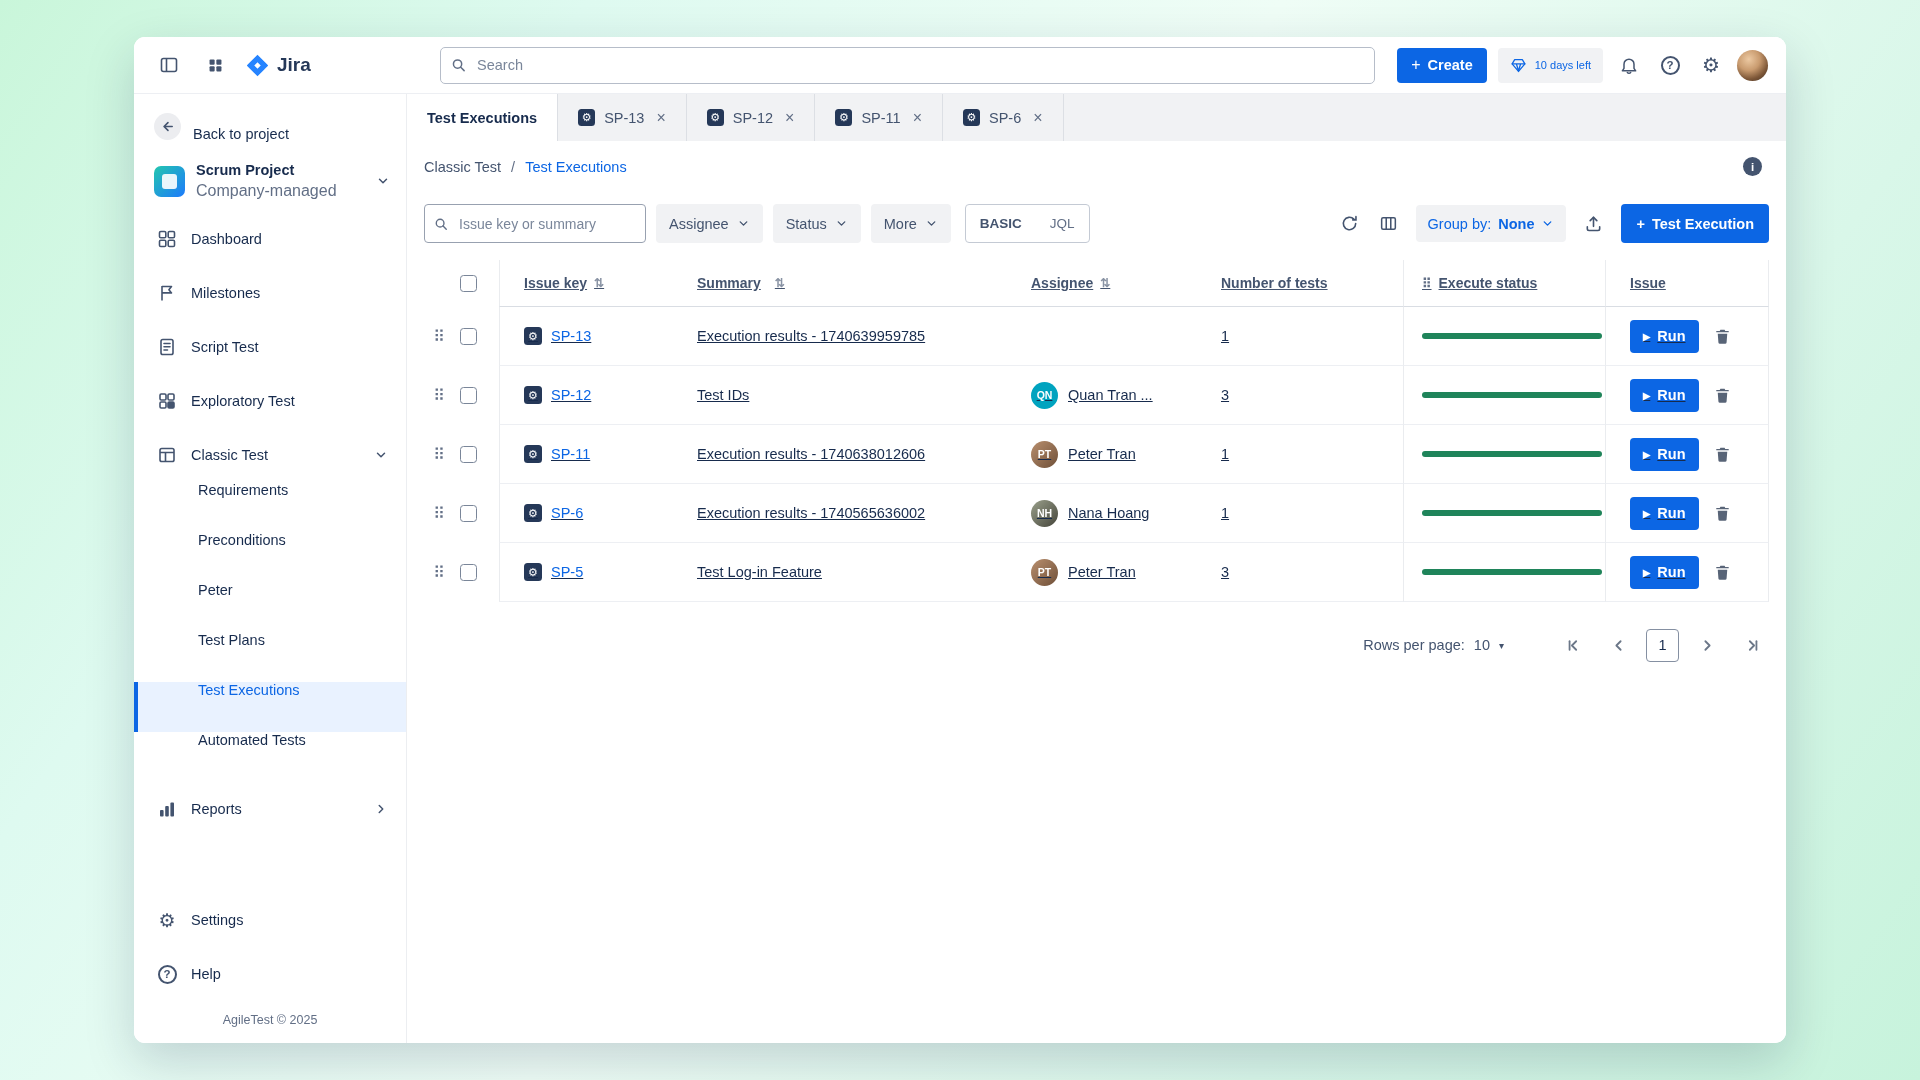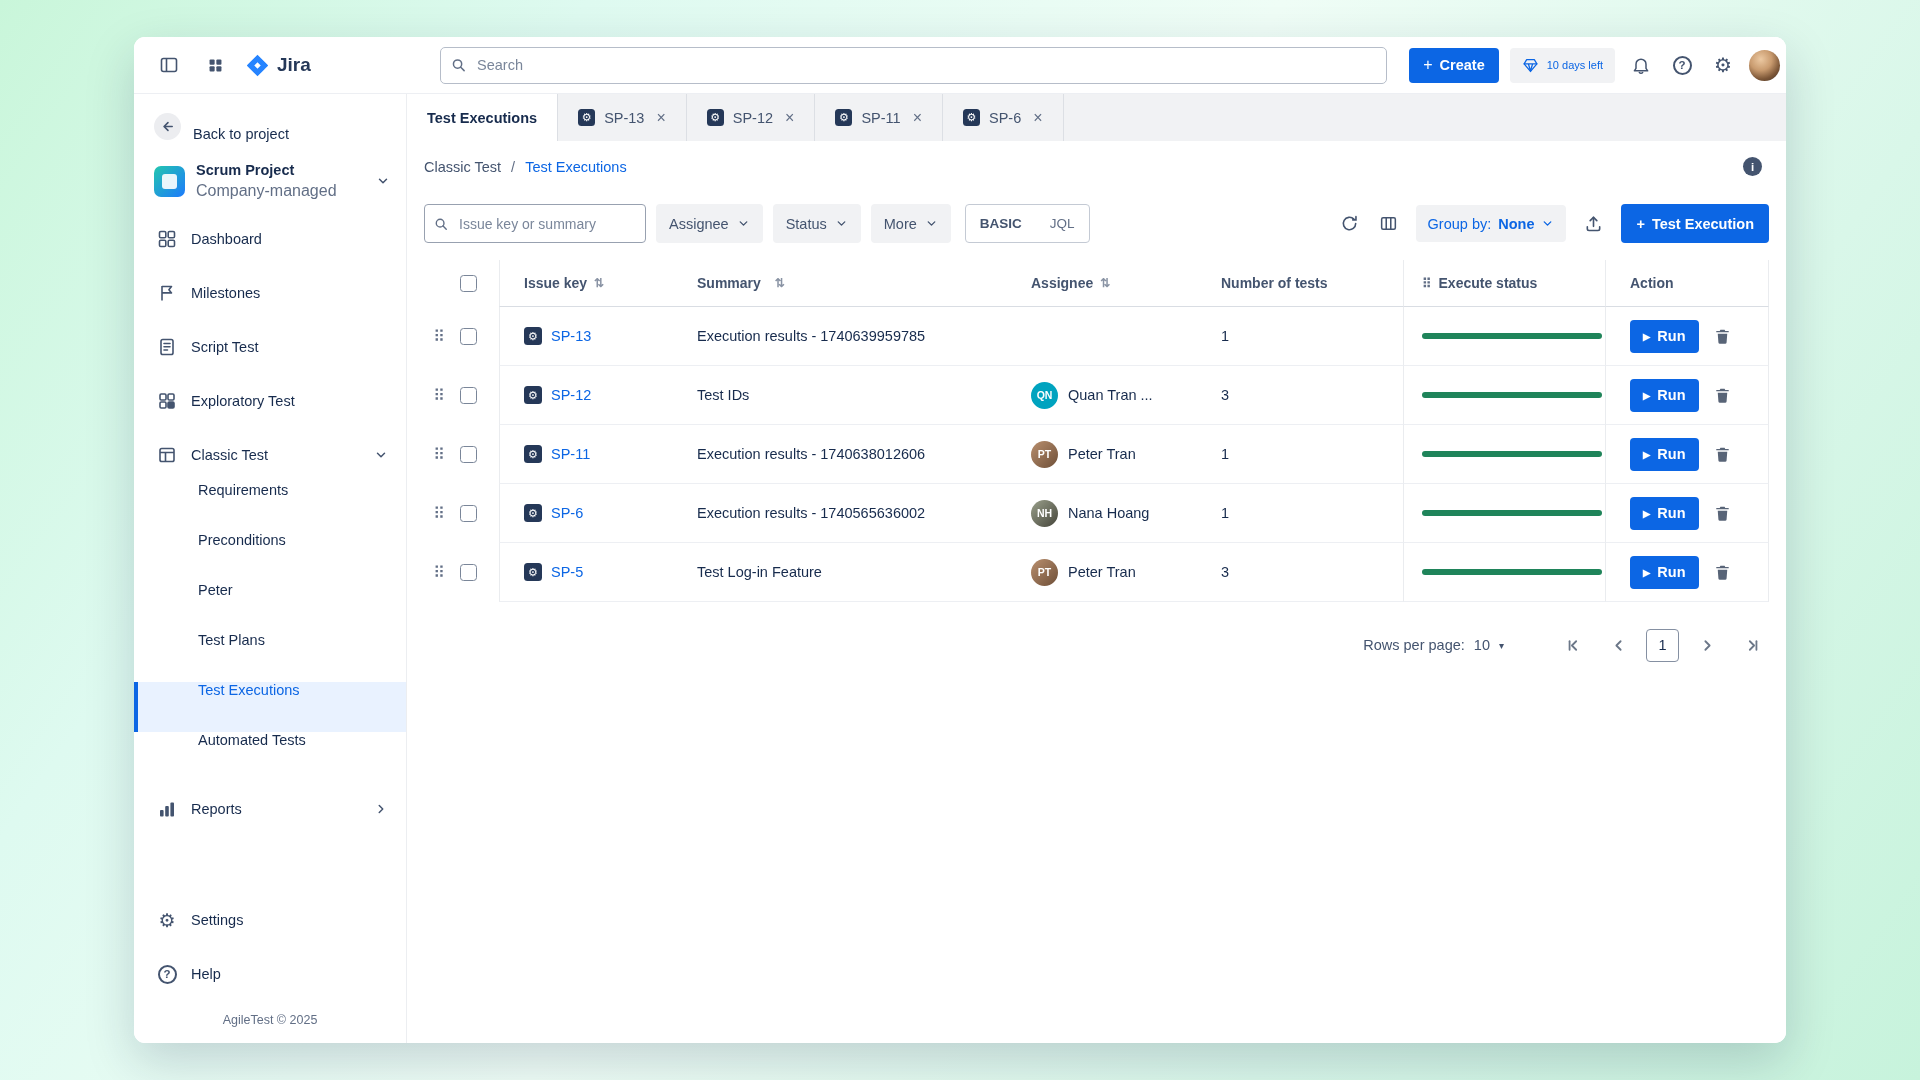--- a/index.html
+++ b/index.html
@@ -10,21 +10,21 @@
     color:#172B4D;
     --accent:#0C66E4;
   }
   .window {
     position:absolute; left:134px; top:37px; width:1652px; height:1006px;
     background:#fff; border-radius:11px; overflow:hidden;
     box-shadow:0 18px 50px rgba(9,30,66,.18);
     display:flex; flex-direction:column;
   }
   
-  .topbar { height:57px; flex:0 0 57px; display:flex; align-items:center; padding:0 6px 0 20px; border-bottom:1px solid #EDEFF3; background:#fff;justify-content:flex-end; }
+  .topbar { height:57px; flex:0 0 57px; display:flex; align-items:center; padding:0 18px 0 20px; border-bottom:1px solid #EDEFF3; background:#fff;justify-content:flex-end; }
   .tb-left { display:flex; align-items:center; gap:16px; width:286px; flex:0 0 auto; }
   .icon-btn { background:none; border:none; color:#44546F; width:30px; height:30px; display:grid; place-items:center; cursor:pointer; }
   .jira-wrap { display:flex; align-items:center; gap:8px; cursor:pointer; }
   .jira-name { font-size:19px; font-weight:700; color:#253858; }
   .tb-search { flex:1; position:relative; margin-right:22px; }
   .tb-search input { width:100%; height:37px; border:1px solid #B6BDC9; border-radius:5px; padding:0 12px 0 36px; font-size:14.5px; color:#172B4D; outline:none; font-family:inherit; background:#fff; }
   .tb-search .mag { position:absolute; left:11px; top:50%; transform:translateY(-50%); color:#626F86; display:flex; }
   input::placeholder { color:#7A869A; }
   .tb-right { display:flex; align-items:center; gap:11px; }
   .create-btn { height:35px; background:var(--accent); color:#fff; border:none; border-radius:4px; padding:0 14px; font-size:14.5px; font-weight:600; display:flex; align-items:center; gap:7px; cursor:pointer; font-family:inherit; }
@@ -84,21 +84,21 @@
   .filter-right { margin-left:auto; display:flex; align-items:center; gap:16px; }
   .tool-btn { background:none; border:none; color:#44546F; display:grid; place-items:center; cursor:pointer; padding:2px; }
   .groupby-btn { height:37px; background:#F1F2F4; border:none; border-radius:4px; padding:0 12px; display:flex; align-items:center; gap:7px; color:var(--accent); font-size:14.5px; font-weight:500; cursor:pointer; font-family:inherit; }
   .gb-val { font-weight:600; }
   .primary-btn { height:39px; background:var(--accent); color:#fff; border:none; border-radius:4px; padding:0 15px; font-size:14.5px; font-weight:600; display:flex; align-items:center; gap:7px; cursor:pointer; font-family:inherit; }
   
   .table { margin:4px 17px 0; }
   .trow { display:grid; grid-template-columns:30px 45px 170px 1fr 190px 212px 202px 164px; align-items:stretch; }
   .trow.thead { height:47px; }
   .trow.body { height:59px; }
-  .cell { display:flex; align-items:center; border-bottom:1px solid #EDEFF3; min-width:0; }
+  .cell { display:flex; align-items:center; border-bottom:1px solid #EDEFF3; min-width:0;text-decoration:underline; }
   .thead .cell { border-bottom:1px solid #D9DDE3; font-size:14px; font-weight:700; color:#44546F; gap:7px; }
   .c-issue  { border-left:1px solid #EAECEF; padding-left:24px; gap:9px; }
   .c-summary { padding-left:28px; font-size:14.5px; color:#172B4D; }
   .c-assignee { padding-left:30px; gap:10px; font-size:14.5px; color:#172B4D; }
   .c-tests { padding-left:30px; font-size:14.5px; color:#172B4D; }
   .c-status { border-left:1px solid #EAECEF; padding:0 3px 0 18px; }
   .c-action { border-left:1px solid #EAECEF; border-right:1px solid #EAECEF; padding-left:24px; gap:14px; }
   .drag-cell, .cb-cell { display:flex; align-items:center; }
   .drag { color:#626F86; font-size:16px; cursor:grab; margin:0 auto; }
   .cb-cell { padding-left:6px; }
@@ -457,21 +457,21 @@
             <span class="sort">⇅</span>
           </div>
           <div class="cell c-tests">
             <span>Number of tests</span>
           </div>
           <div class="cell c-status">
             <span class="hdots">⠿</span>
             <span>Execute status</span>
           </div>
           <div class="cell c-action">
-            <span>Action</span>
+            <span>Issue</span>
           </div>
         </div>
 
         <div class="trow body">
           <span class="drag-cell">
               <span class="drag">⠿</span>
             </span>
           <span class="cb-cell">
               <span class="checkbox"></span>
             </span>

